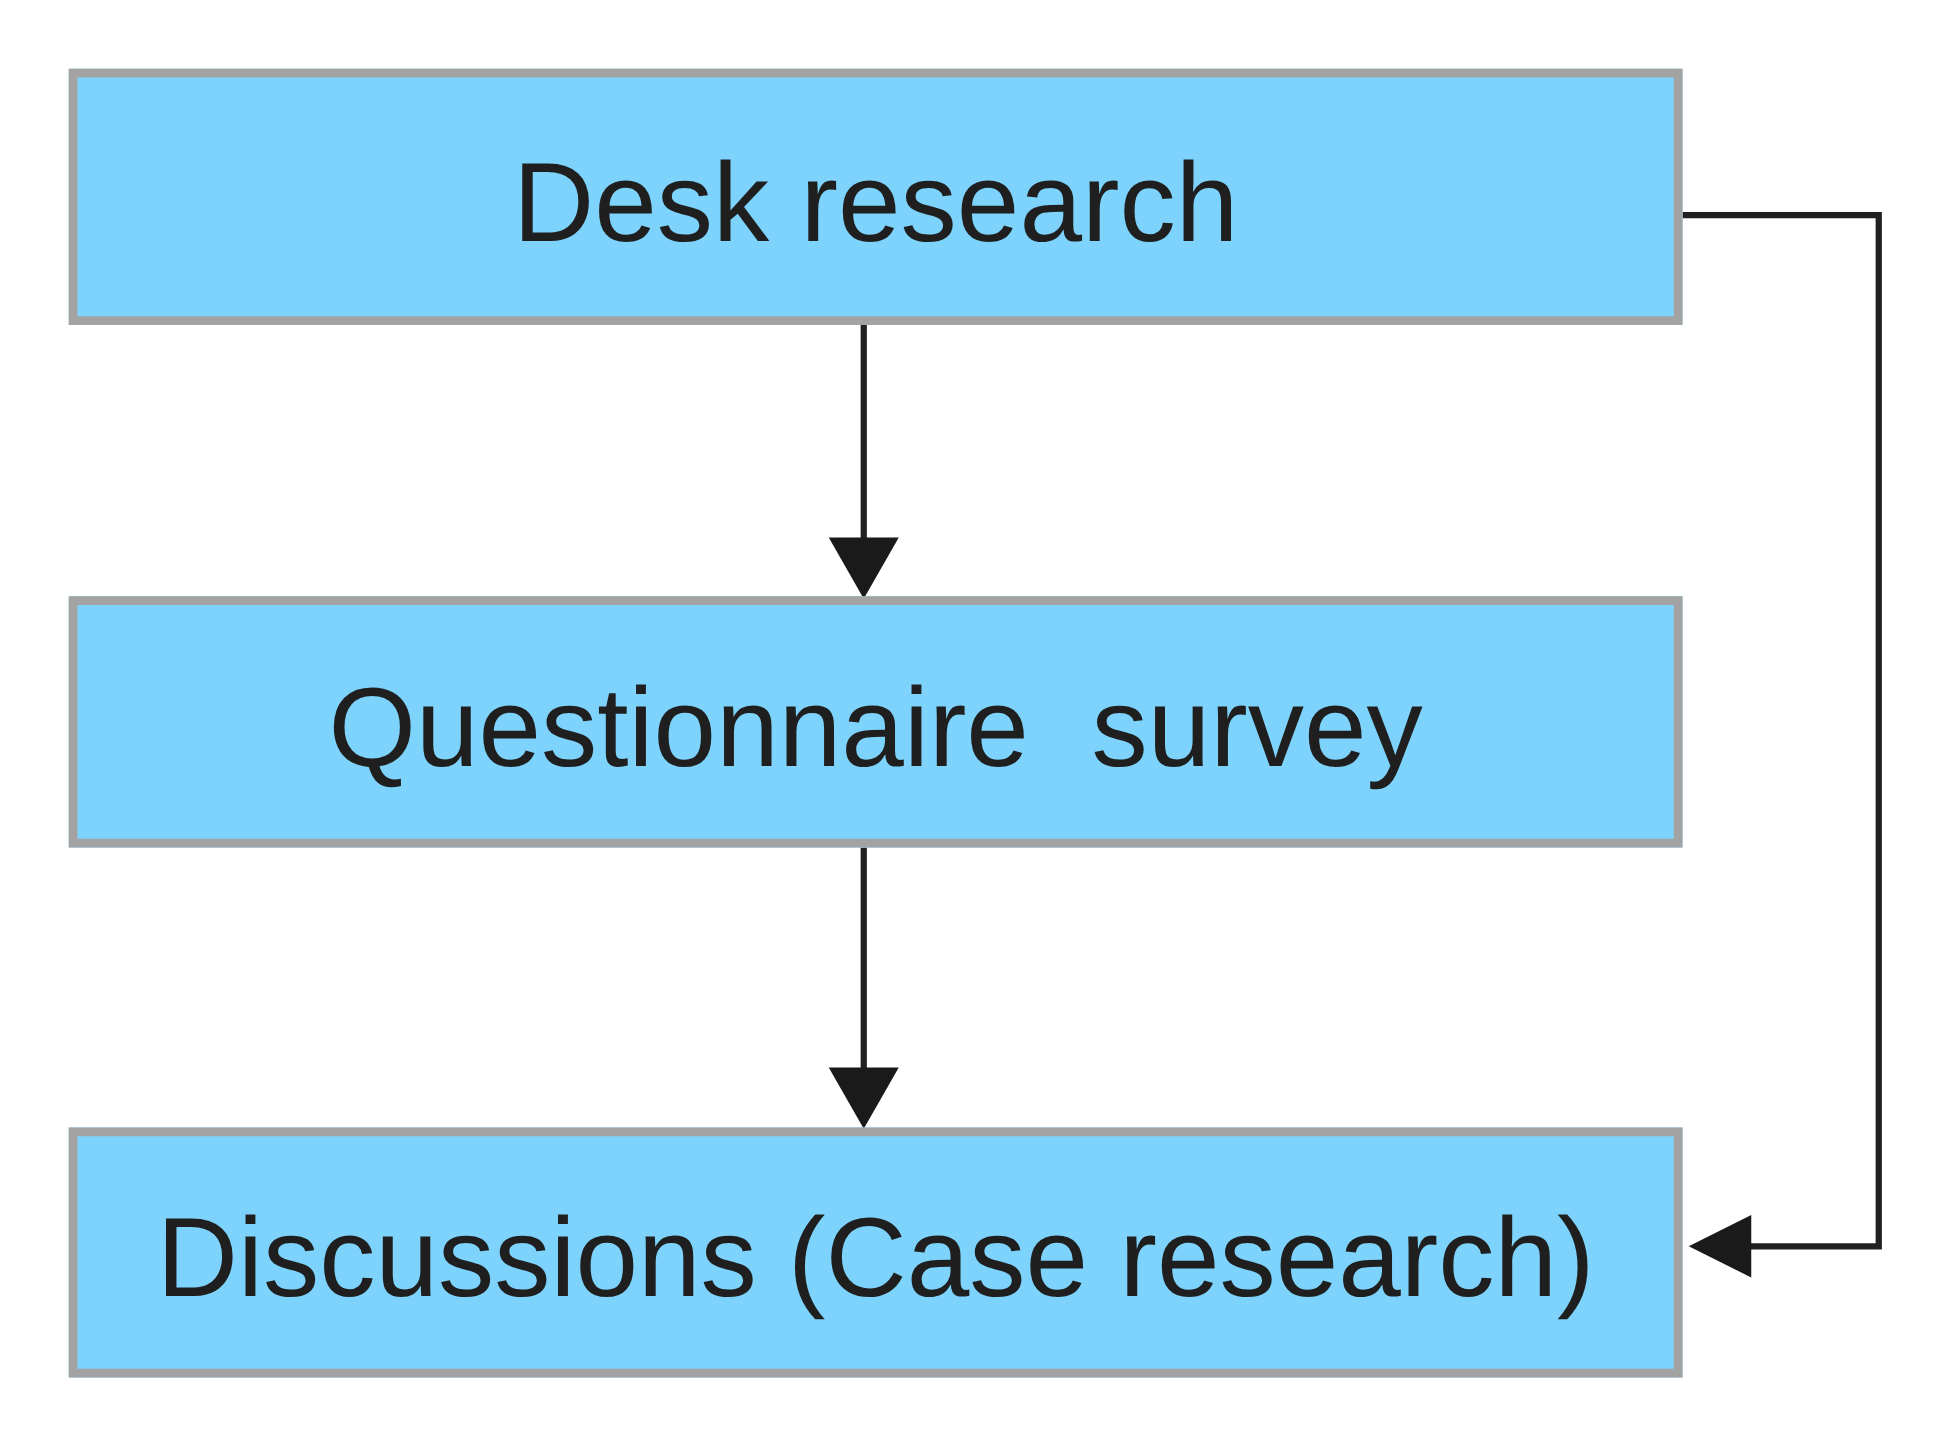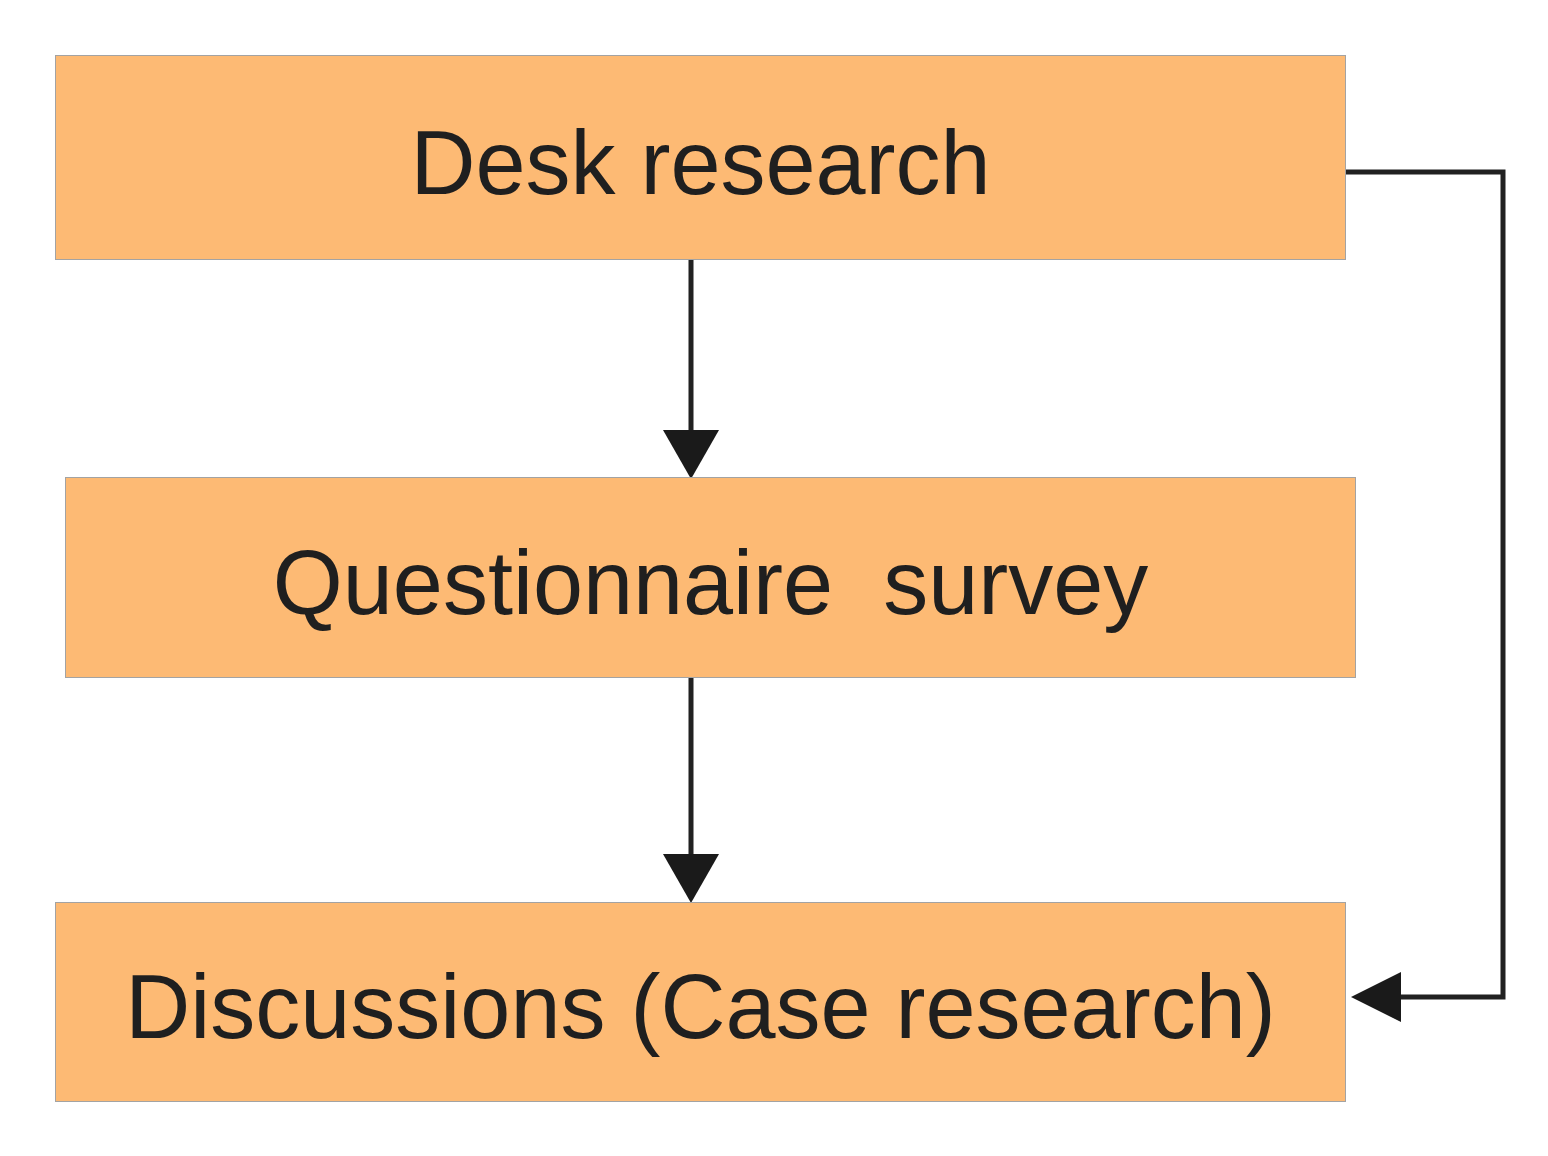--- a/index.html
+++ b/index.html
@@ -28,41 +28,41 @@
     stroke-width: 5;
     fill: none;
   }
   .edge-head {
     fill: #1a1a1a;
     stroke: none;
   }
   .node {
     position: absolute;
     box-sizing: border-box;
-    border: 1px solid #a3a3a3;
-    background: #fdba74;
+    border: 7px solid #a3a3a3;
+    background: #7dd3fc;
     display: flex;
     align-items: center;
     justify-content: center;
   }
   .node-label {
     font-size: 90px;
     line-height: 1;
     color: #1f1f1f;
     white-space: pre;
     padding-top: 10px;
   }
   .node-desk {
     left: 55px;
     top: 55px;
     width: 1291px;
     height: 205px;
   }
   .node-questionnaire {
-    left: 65px;
+    left: 55px;
     top: 477px;
     width: 1291px;
     height: 201px;
   }
   .node-discussions {
     left: 55px;
     top: 902px;
     width: 1291px;
     height: 200px;
   }

